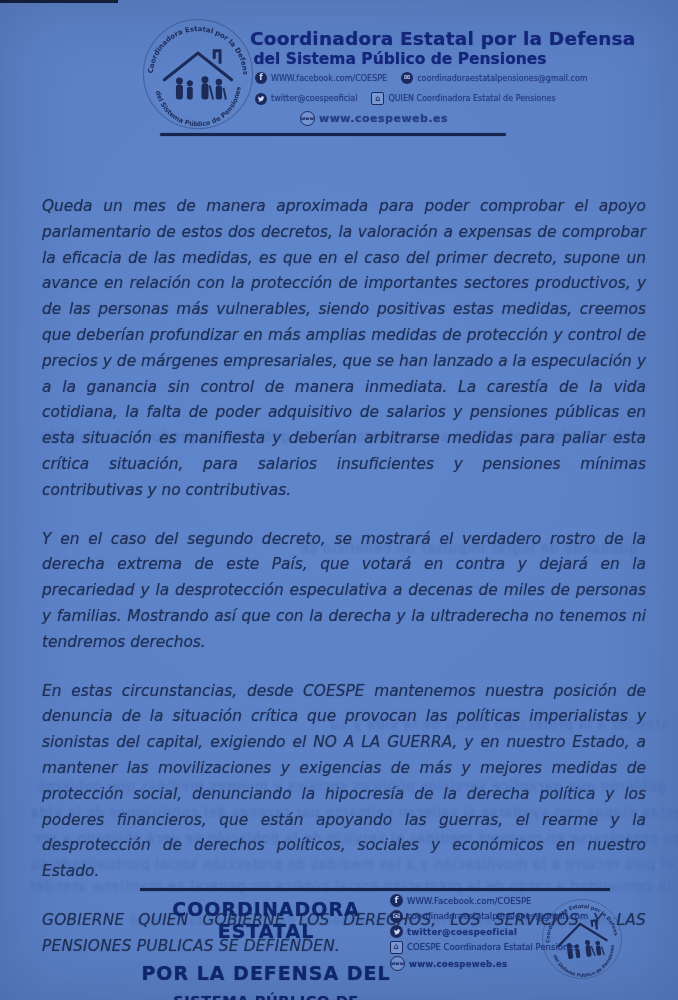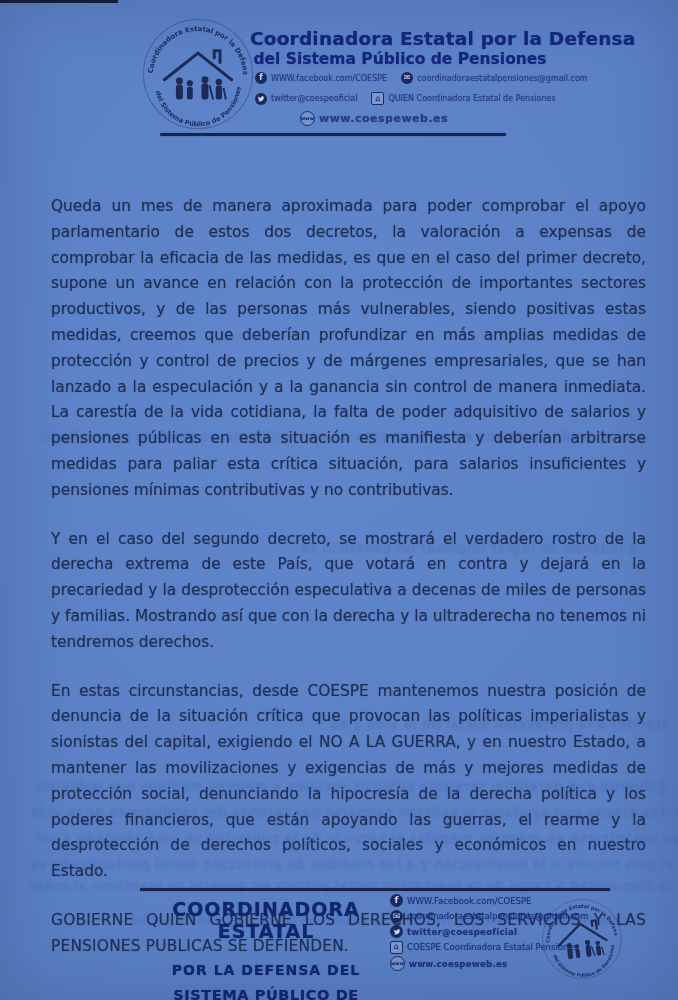--- a/index.html
+++ b/index.html
@@ -39,35 +39,35 @@
           font-size:8px;line-height:1;background:rgba(210,220,245,.25);}
   .ico.www{width:13px;height:13px;border-radius:50%;border:1.5px solid #1b2a5e;color:#1b2a5e;
            font-size:4.5px;font-weight:bold;letter-spacing:.2px;background:rgba(210,220,245,.2);}
   .f-soc .ico.round{width:13px;height:13px;font-size:9px;}
   .f-soc .ico.www{width:13px;height:13px;font-size:4.5px;}
 
   
   .doc-body{position:absolute;left:34px;top:194px;width:612px;color:#1e2e55;
             font-size:15.4px;line-height:25.8px;text-align:justify;
             text-shadow:0 0 1.1px rgba(30,46,85,.55);}
-  .doc-body p{margin:0 0 23px 17px;}
+  .doc-body p{margin:0 0 23px 8px;font-style:italic;}
   .doc-body p.caps{letter-spacing:.2px;}
 
   
   .bleed{position:absolute;inset:0;pointer-events:none;overflow:hidden;}
   .bleed-line{position:absolute;white-space:nowrap;transform:scaleX(-1);
               color:#3c5da2;opacity:.42;filter:blur(1.2px);font-size:13.5px;letter-spacing:.8px;}
 
   
   .foot-rule{position:absolute;left:140px;top:888px;width:470px;height:3px;background:#16254e;
              box-shadow:0 0 1px rgba(22,37,78,.8);}
   .f-left{position:absolute;left:140px;top:898px;width:252px;text-align:center;color:#10266b;
           font-weight:bold;text-shadow:0 0 1px rgba(16,38,107,.7);}
   .f-left .l1{font-size:19px;letter-spacing:1px;margin-bottom:20px;}
-  .f-left .l2{font-size:14px;letter-spacing:1px;margin-bottom:9px;}
+  .f-left .l2{font-size:19px;letter-spacing:1px;margin-bottom:9px;}
   .f-left .l3{font-size:14.5px;letter-spacing:.6px;}
   .f-soc{position:absolute;left:390px;top:894px;width:156px;display:flex;flex-direction:column;gap:2.5px;}
   .f-soc .soc-item{font-size:8.5px;color:#1d327a;}
   .f-soc .soc-item.bold{font-weight:bold;letter-spacing:.3px;}
 
   .logo-svg text{font-family:"DejaVu Sans","Liberation Sans",sans-serif;}
 </style>
 </head>
 <body>
 

